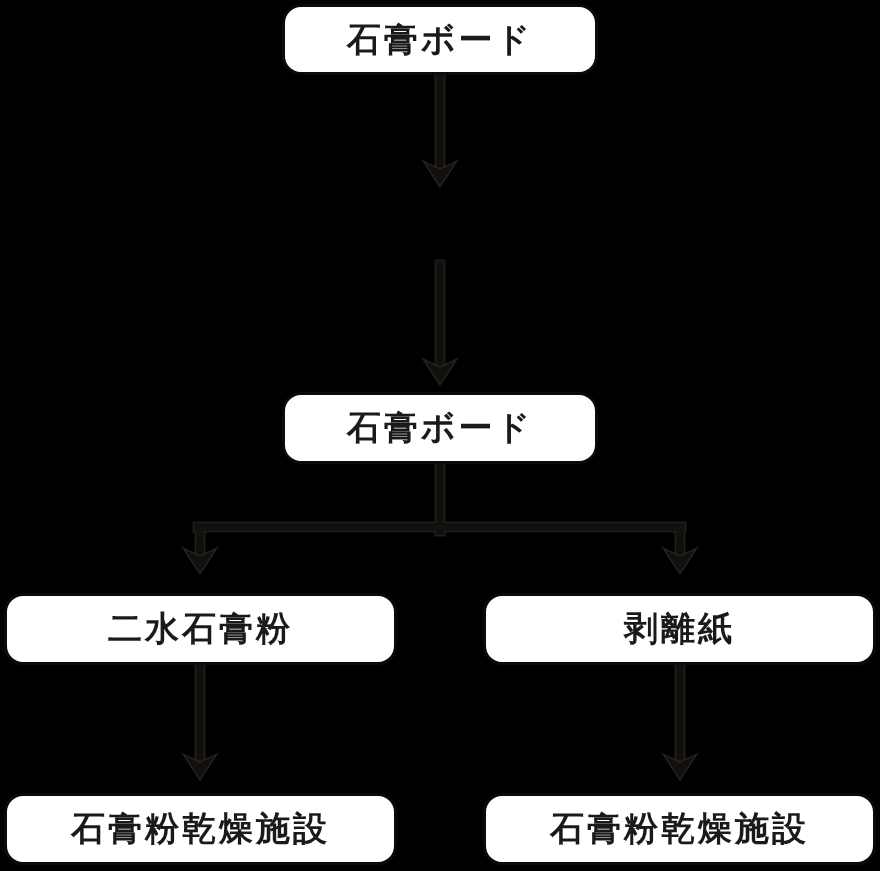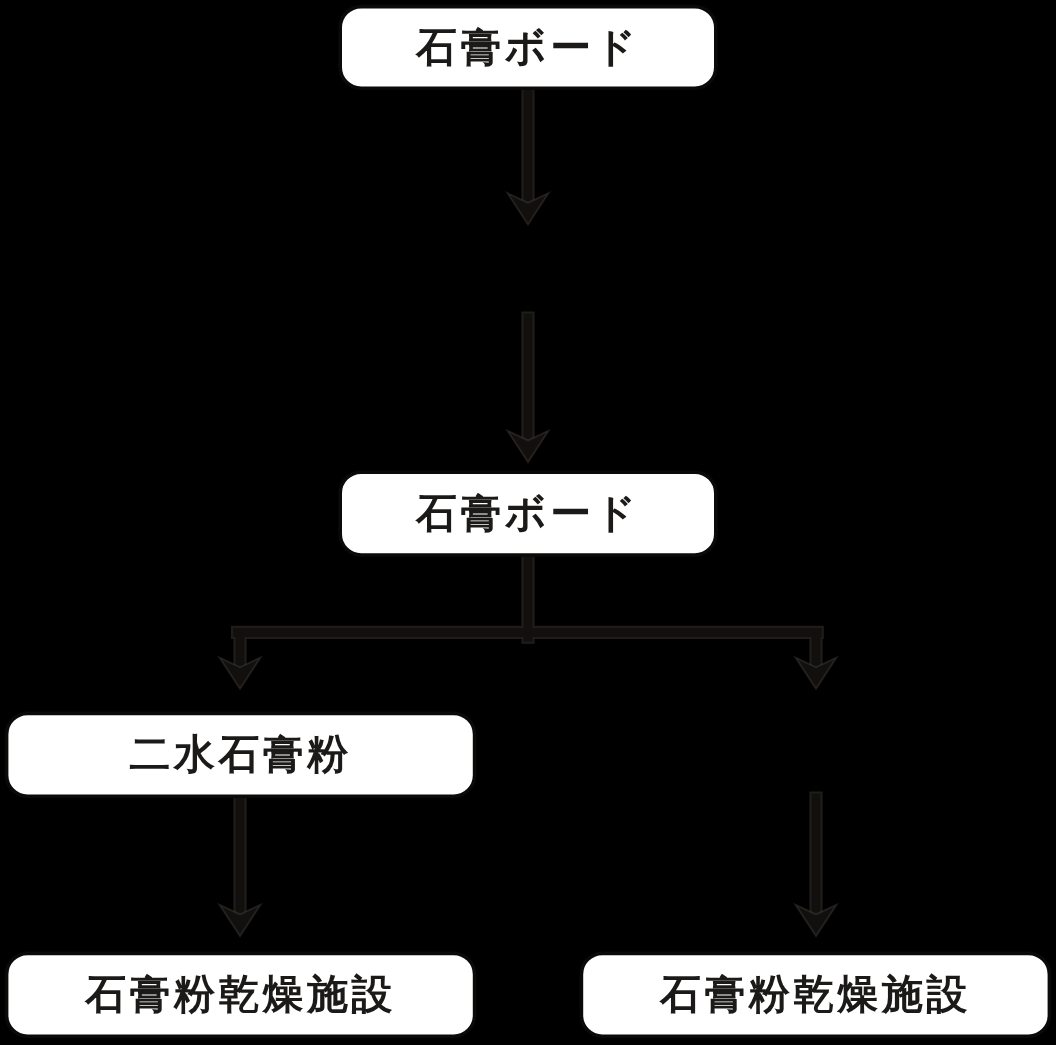--- a/index.html
+++ b/index.html
@@ -106,18 +106,19 @@
     </g>
   </svg>
 
   <div class="node n-gypsum-board">石膏ボード</div>
 
 
   <div class="node n-crushing-separation">石膏ボード</div>
 
   <div class="node n-dihydrate-gypsum">二水石膏粉</div>
 
+  <div class="node n-release-paper">剥離紙</div>
 
   <div class="node n-drying-facility">石膏粉乾燥施設</div>
 
   <div class="node n-cement-raw-fuel">石膏粉乾燥施設</div>
 
 </div>
 
 </body></html>

